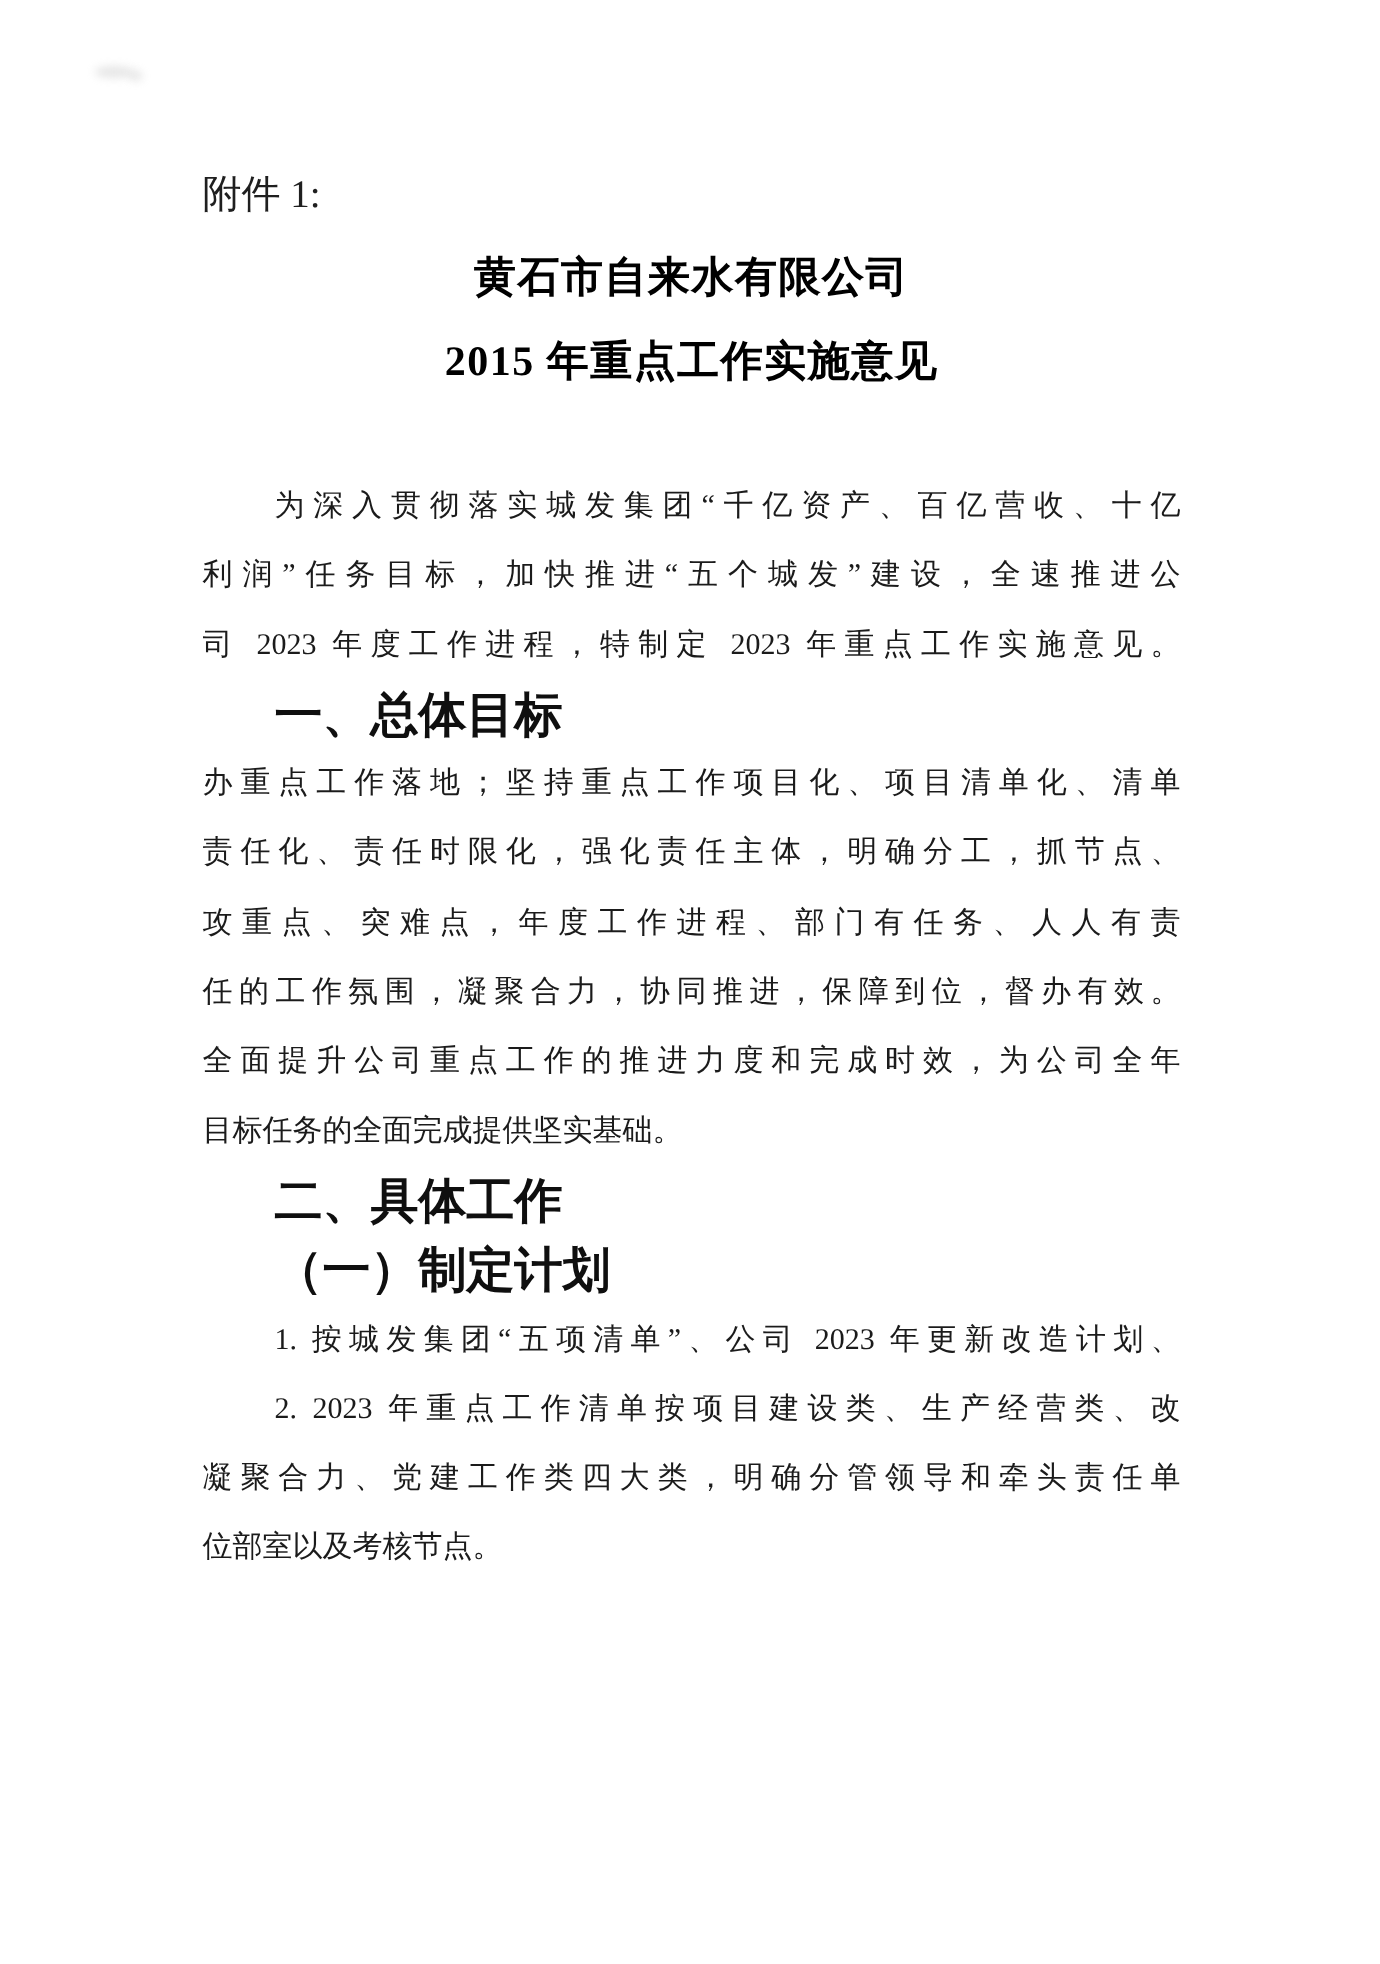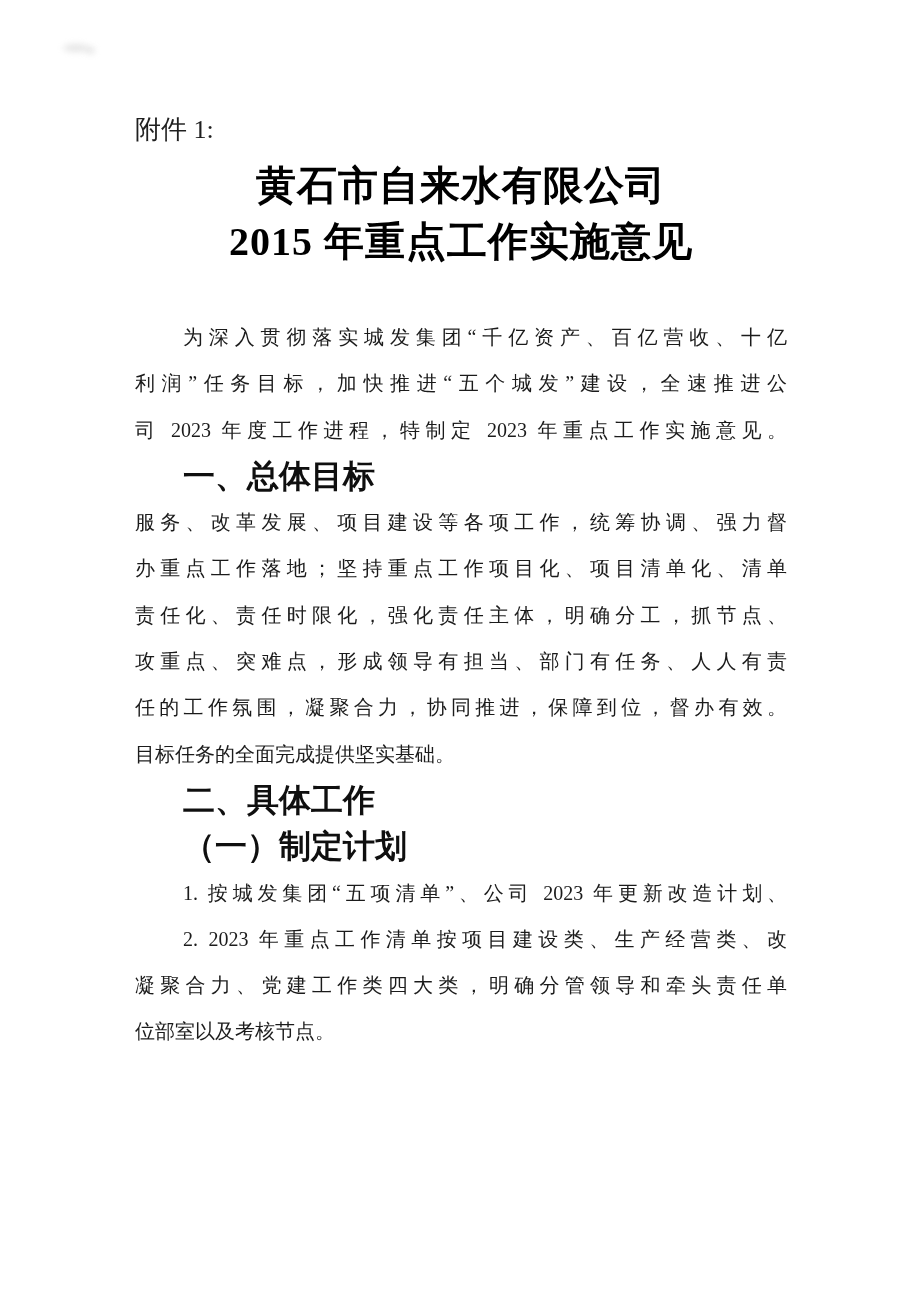--- a/index.html
+++ b/index.html
@@ -26,21 +26,21 @@
     font-size: 26px;
     line-height: 40px;
     text-align: left;
     color: #1f1f1f;
   }
 
   .title {
     margin: 8px 0 0 0;
     text-align: center;
     font-weight: bold;
-    font-size: 40px;
+    font-size: 28px;
     line-height: 56px;
     color: #000000;
     letter-spacing: 1px;
   }
   .title.second { margin: 0; }
 
   .body-block { margin-top: 44px; }
 
   .line {
     font-size: 20px;
@@ -88,25 +88,25 @@
     <div class="attachment">附件 1:</div>
 
     <h1 class="title">黄石市自来水有限公司</h1>
     <h1 class="title second">2015 年重点工作实施意见</h1>
 
     <div class="body-block">
       <div class="line indent">为深入贯彻落实城发集团“千亿资产、百亿营收、十亿</div>
       <div class="line">利润”任务目标，加快推进“五个城发”建设，全速推进公</div>
       <div class="line">司 2023 年度工作进程，特制定 2023 年重点工作实施意见。</div>
       <div class="line heading">一、总体目标</div>
-      <div class="line">服务、改革发展、项目建设等各项工作，统筹协调、强力督</div>
       <div class="line">办重点工作落地；坚持重点工作项目化、项目清单化、清单</div>
       <div class="line">责任化、责任时限化，强化责任主体，明确分工，抓节点、</div>
-      <div class="line">攻重点、突难点，形成领导有担当、部门有任务、人人有责</div>
+      <div class="line">攻重点、突难点，年度工作进程、部门有任务、人人有责</div>
       <div class="line">任的工作氛围，凝聚合力，协同推进，保障到位，督办有效。</div>
+      <div class="line">全面提升公司重点工作的推进力度和完成时效，为公司全年</div>
       <div class="line end">目标任务的全面完成提供坚实基础。</div>
       <div class="line heading">二、具体工作</div>
       <div class="line heading">（一）制定计划</div>
       <div class="line indent">1. 按城发集团“五项清单”、公司 2023 年更新改造计划、</div>
       <div class="line indent">2. 2023 年重点工作清单按项目建设类、生产经营类、改</div>
       <div class="line">凝聚合力、党建工作类四大类，明确分管领导和牵头责任单</div>
       <div class="line end">位部室以及考核节点。</div>
     </div>
 
   </div>

